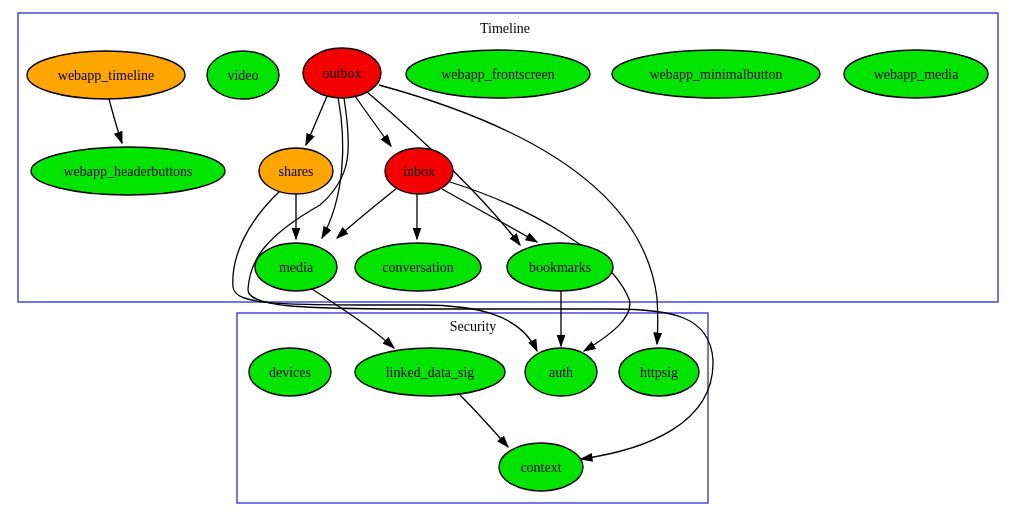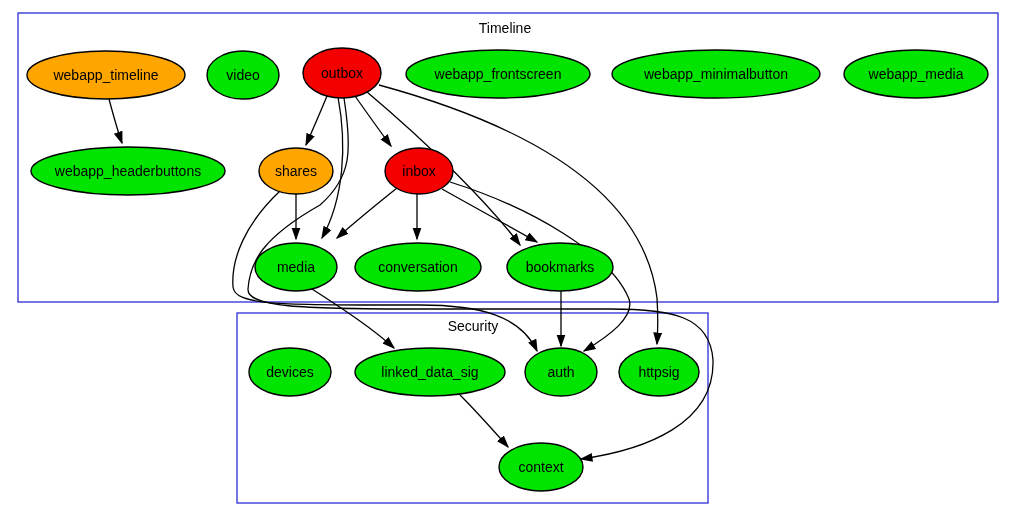--- a/index.html
+++ b/index.html
@@ -1,17 +1,17 @@
 <!DOCTYPE html>
 <html><head>
 <meta charset="utf-8">
 <style>
   html,body{margin:0;padding:0;background:#ffffff;}
   .stage{position:relative;width:959px;height:520px;background:#ffffff;
-         font-family:Liberation Sans, sans-serif;border-radius:10px;}
+         font-family:Liberation Serif, serif;border-radius:10px;}
   svg{display:block;}
   .cluster{fill:none;stroke-width:1.4px;}
   .node-shape{stroke:#000000;stroke-width:1.4px;}
   .node-label{font-size:14px;fill:#000000;text-anchor:middle;}
   .cluster-label{font-size:14px;fill:#000000;text-anchor:middle;}
   .edge{fill:none;stroke:#000000;stroke-width:1.3px;}
 </style>
 </head>
 <body>
 

